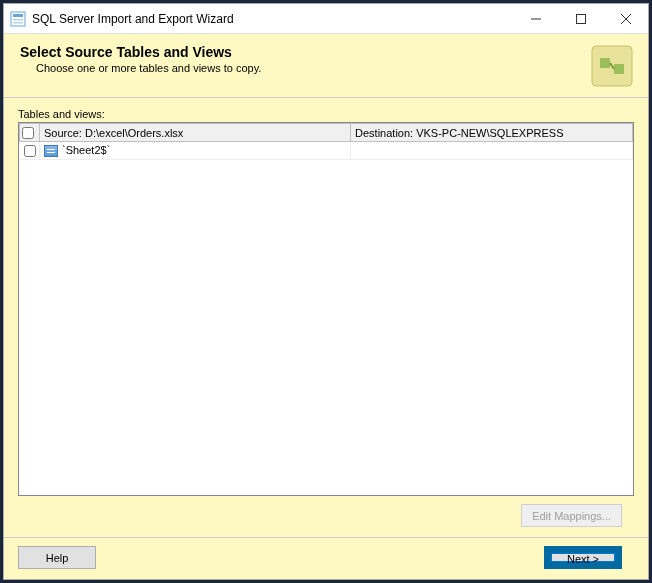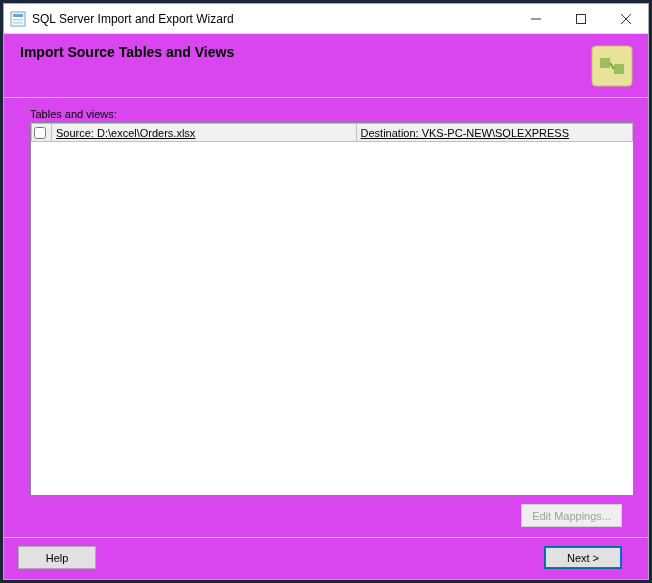--- a/index.html
+++ b/index.html
@@ -5,21 +5,21 @@
     * { box-sizing: border-box; margin: 0; padding: 0; }
     body {
       font-family: "Segoe UI", Tahoma, sans-serif;
       font-size: 12px;
       background: #1a2638;
       width: 652px;
       height: 583px;
       overflow: hidden;
     }
     .window {
-      background: #d946ef;
+      background: #fef9c3;
       width: 646px;
       height: 577px;
       margin: 3px;
       border: 1px solid #aaa;
       display: flex;
       flex-direction: column;
     }
     .titlebar {
       height: 30px;
       display: flex;
@@ -62,34 +62,32 @@
     .header-icon {
       position: absolute;
       right: 10px; top: 6px;
       width: 52px; height: 52px;
     }
     .body-area {
       flex: 1;
       padding: 10px 14px 6px 14px;
       display: flex;
       flex-direction: column;
-      margin-left: 12px;
     }
     .tv-label { font-size: 11px; margin-bottom: 2px; }
     .table-wrap {
       border: 1px solid #828790;
       flex: 1;
       overflow: auto;
       background: #fff;
     }
     table.grid {
       width: 100%;
       border-collapse: collapse;
       table-layout: fixed;
-      text-decoration: underline;
     }
     table.grid th {
       background: #f0f0f0;
       border: 1px solid #c0c0c0;
       font-weight: normal;
       font-size: 11px;
       text-align: left;
       padding: 2px 4px;
       height: 18px;
     }
@@ -149,21 +147,21 @@
       padding: 0 10px;
       cursor: pointer;
     }
     button.std:disabled {
       color: #a0a0a0;
       background: #efefef;
       border-color: #cfcfcf;
       cursor: default;
     }
     button.std.default {
-      border: 1px solid #0369a1;
+      border: 7px solid #0369a1;
       box-shadow: inset 0 0 0 1px #0078d7;
     }
     .col-dest { width: 46%; }
   </style>
 </head>
 <body>
 
 <div class="window">
 
   <div class="titlebar">
@@ -190,21 +188,22 @@
       <div class="win-btn">
         <svg width="10" height="10">
             <line x1="0" y1="0" x2="10" y2="10" stroke="#333"></line>
             <line x1="10" y1="0" x2="0" y2="10" stroke="#333"></line>
           </svg>
       </div>
     </div>
   </div>
 
   <div class="header-area">
-    <div class="header-title">Import Source Tables and Views</div>
+    <div class="header-title">Select Source Tables and Views</div>
+    <div class="header-sub">Choose one or more tables and views to copy.</div>
     <span class="header-icon">
       <svg width="52" height="52" viewBox="0 0 52 52">
         <rect x="6" y="6" width="40" height="40" rx="4" fill="#e8e29a" stroke="#c7c06a"></rect>
         <rect x="14" y="18" width="10" height="10" fill="#9bbf5a"></rect>
         <rect x="28" y="24" width="10" height="10" fill="#9bbf5a"></rect>
         <path d="M24 23 L28 29" stroke="#7a9a3f" stroke-width="2"></path>
       </svg>
     </span>
   </div>
 
@@ -220,20 +219,25 @@
         <thead>
           <tr>
             <th class="chkcol">
               <input type="checkbox" style="">
             </th>
             <th>Source: D:\excel\Orders.xlsx</th>
             <th>Destination: VKS-PC-NEW\SQLEXPRESS</th>
           </tr>
         </thead>
         <tbody id="grid-body">
+            <tr>
+              <td class="row-chk"><input type="checkbox" style=""></td>
+              <td><span class="sheet-icon"></span><span>`Sheet2$`</span></td>
+              <td></td>
+            </tr>
           </tbody>
       </table>
     </div>
 
     <div class="mid-buttons">
       <button class="std" disabled="">Edit Mappings...</button>
     </div>
   </div>
 
   <div class="footer">

